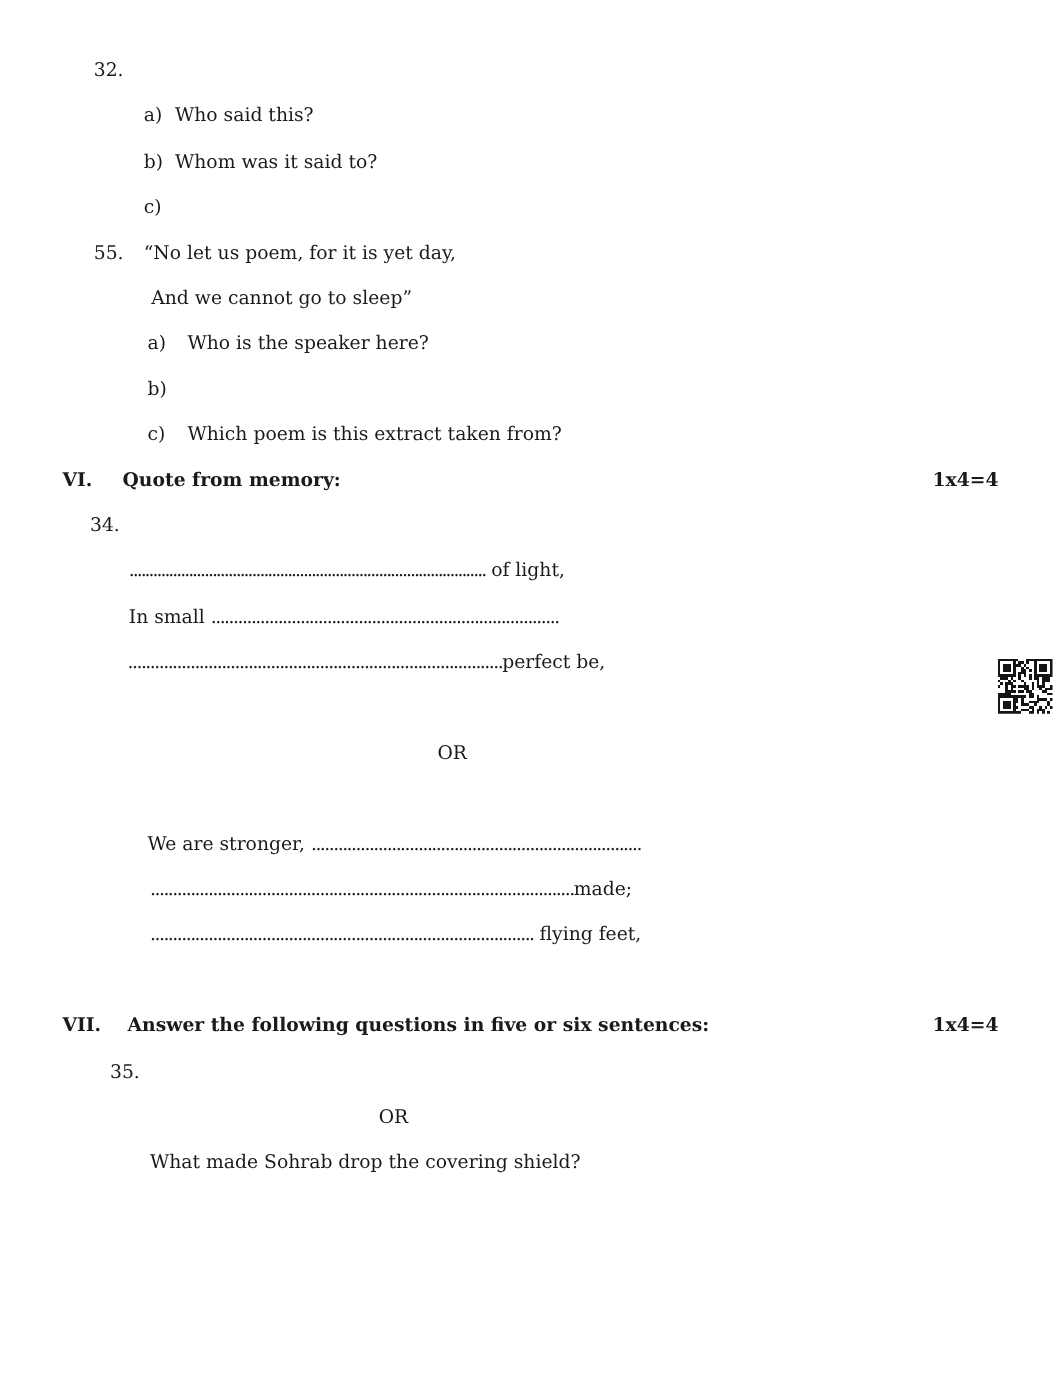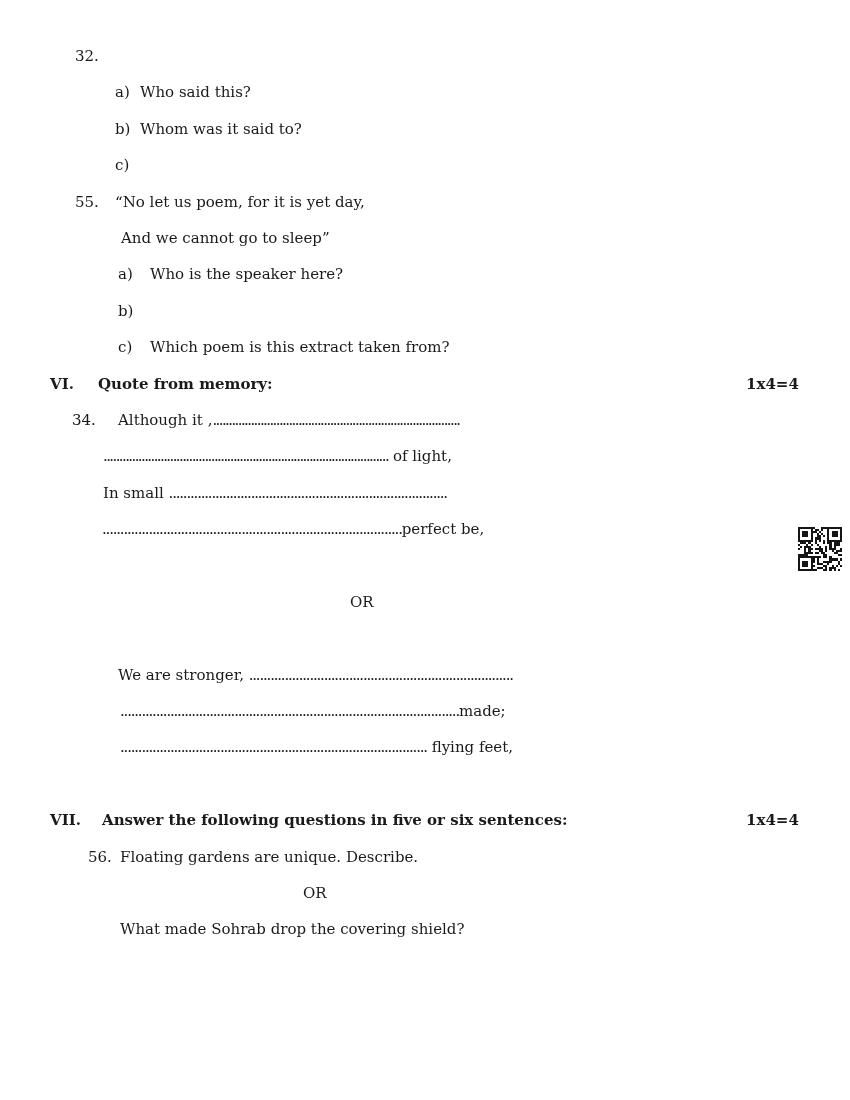--- a/index.html
+++ b/index.html
@@ -91,21 +91,20 @@
   </div>
 
   <div class="line bold">
     <span class="at" style="left:50px">VI.</span>
     <span class="at" style="left:98px">Quote from memory:</span>
     <span class="at" style="left:746px">1x4=4</span>
   </div>
 
   <div class="line">
     <span class="at" style="left:72px">34.</span>
-    <span class="at" style="left:118px"><span>Although it ,</span><span class="leader-dense">..............................................................................</span><span></span></span>
   </div>
   <div class="line">
     <span class="at" style="left:103px"><span></span><span class="leader-dense">..........................................................................................</span><span> of light,</span></span>
   </div>
   <div class="line">
     <span class="at" style="left:103px"><span>In small </span><span class="leader">..............................................................................</span><span></span></span>
   </div>
   <div class="line">
     <span class="at" style="left:102px"><span></span><span class="leader">....................................................................................</span><span>perfect be,</span></span>
   </div>
@@ -130,22 +129,21 @@
 
   <div class="line"></div>
 
   <div class="line bold">
     <span class="at" style="left:50px">VII.</span>
     <span class="at" style="left:102px">Answer the following questions in five or six sentences:</span>
     <span class="at" style="left:746px">1x4=4</span>
   </div>
 
   <div class="line">
-    <span class="at" style="left:88px">56.</span>
-    <span class="at" style="left:120px">Floating gardens are unique. Describe.</span>
+    <span class="at" style="left:88px">35.</span>
   </div>
   <div class="line">
     <span class="at" style="left:303px">OR</span>
   </div>
   <div class="line">
     <span class="at" style="left:120px">What made Sohrab drop the covering shield?</span>
   </div>
 
   <div class="qr">
     <svg id="qr-svg" viewBox="0 0 21 21" xmlns="http://www.w3.org/2000/svg">

